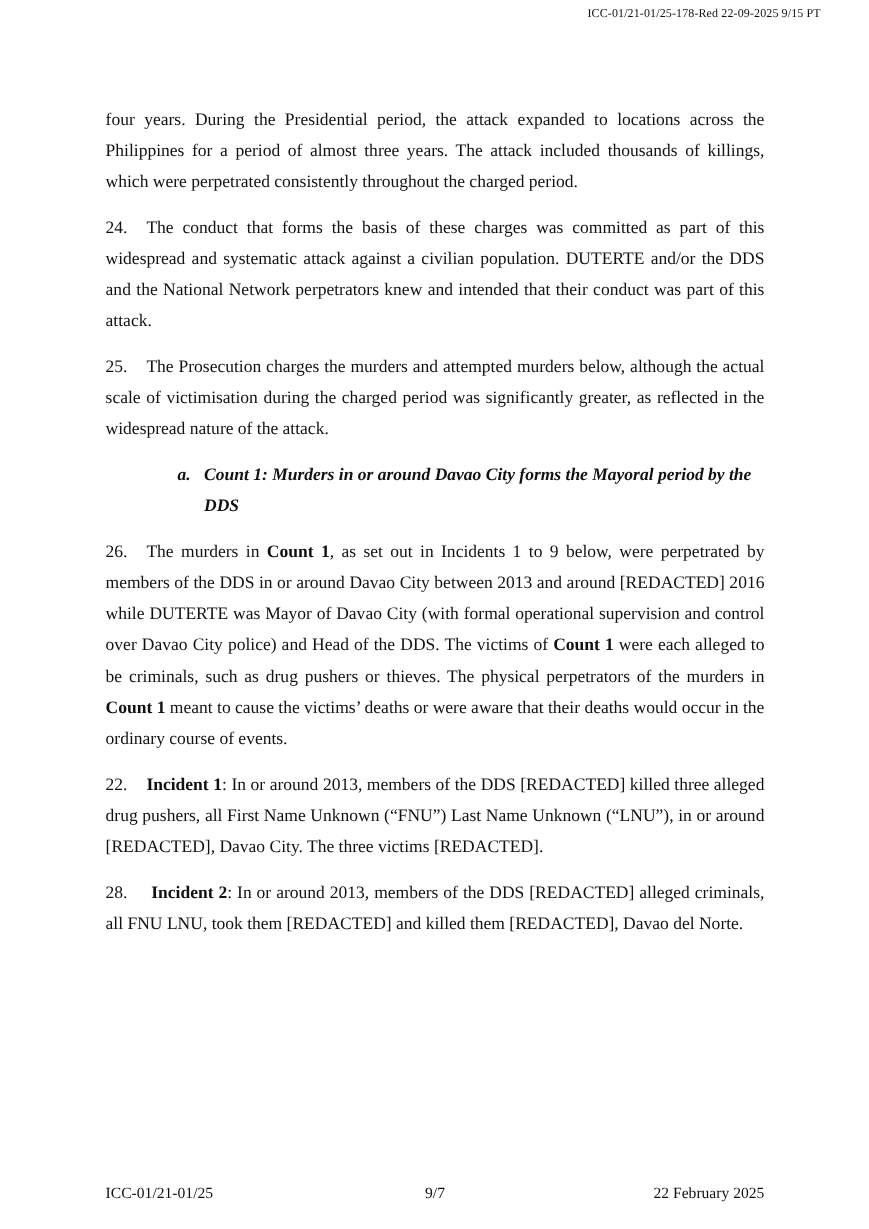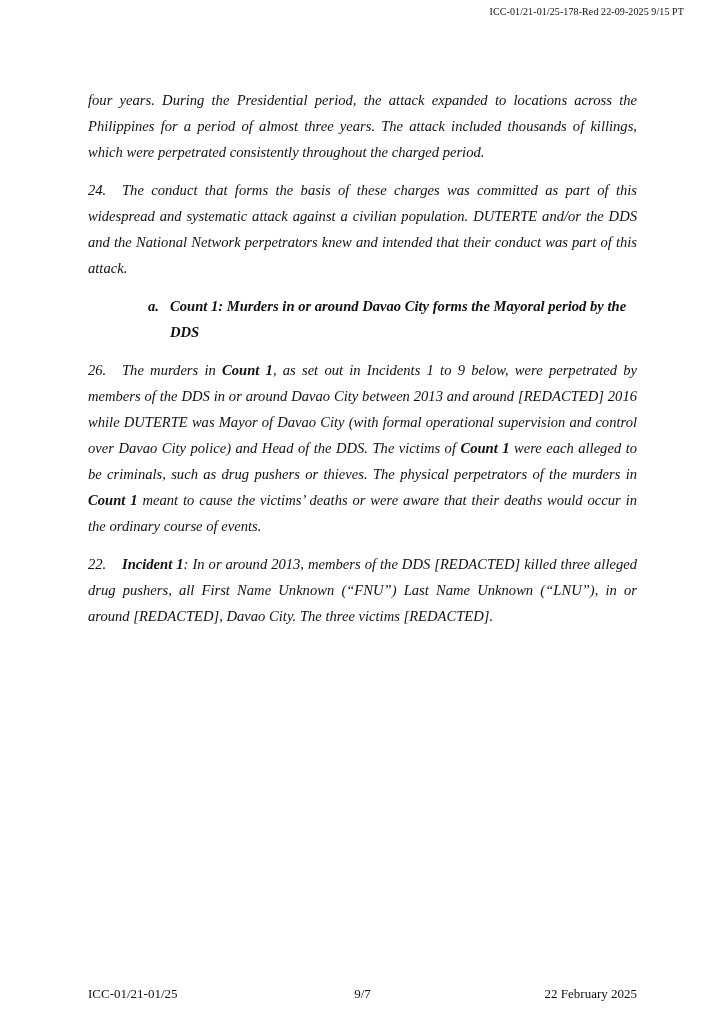--- a/index.html
+++ b/index.html
@@ -8,21 +8,21 @@
       font-family: "Liberation Serif", serif; color: #111111;
     }
     .stamp {
       position: absolute; top: 6px; right: 40px;
       font-size: 10px; letter-spacing: 0.1px;
     }
     .content {
       position: absolute; left: 88px; top: 87px; width: 549px;
       font-size: 14.6px; line-height: 26px; text-align: justify;
     }
-    .para { margin: 0 0 12px 0; font-style: italic; }
+    .para { margin: 0 0 12px 0; }
     .para .num { display: inline-block; min-width: 34px; }
     .first-para { margin-bottom: 12px; }
     .section-heading {
       margin: 0 0 12px 16px; font-weight: bold; font-size: 14.6px;
     }
     .section-heading .letter { display: inline-block; width: 22px; }
     .subheading {
       margin: 0 0 12px 60px; font-weight: bold; font-style: italic;
       display: flex; text-align: left;
     }
@@ -42,33 +42,39 @@
 
 <div class="content">
   <p class="para first-para">four years. During the Presidential period, the attack expanded to locations across the Philippines for a period of almost three years. The attack included thousands of killings, which were perpetrated consistently throughout the charged period.</p>
 
 
   <p class="para">
     <span class="num">24.</span><span>The conduct that forms the basis of these charges was committed as part of this widespread and systematic attack against a civilian population. DUTERTE and/or the DDS and the National Network perpetrators knew and intended that their conduct was part of this attack.</span>
   </p>
 
 
+  <p class="para">
+    <span class="num">25.</span><span>The Prosecution charges the murders and attempted murders below, although the actual scale of victimisation during the charged period was significantly greater, as reflected in the widespread nature of the attack.</span>
+  </p>
 
   <div class="subheading">
     <span class="letter">a.</span>
     <span>Count 1: Murders in or around Davao City forms the Mayoral period by the DDS</span>
   </div>
 
   <p class="para">
     <span class="num">26.</span><span>The murders in </span><b>Count 1</b><span>, as set out in Incidents 1 to 9 below, were perpetrated by members of the DDS in or around Davao City between 2013 and around [REDACTED] 2016 while DUTERTE was Mayor of Davao City (with formal operational supervision and control over Davao City police) and Head of the DDS. The victims of </span><b>Count 1</b><span> were each alleged to be criminals, such as drug pushers or thieves. The physical perpetrators of the murders in </span><b>Count 1</b><span> meant to cause the victims’ deaths or were aware that their deaths would occur in the ordinary course of events.</span>
   </p>
 
   <p class="para">
     <span class="num">22.</span><b>Incident 1</b><span>: In or around 2013, members of the DDS [REDACTED] killed three alleged drug pushers, all First Name Unknown (“FNU”) Last Name Unknown (“LNU”), in or around [REDACTED], Davao City. The three victims [REDACTED].</span>
   </p>
 
+  <p class="para">
+    <span class="num" style="min-width:38px">28.</span><b>Incident 2</b><span>: In or around 2013, members of the DDS [REDACTED] alleged criminals, all FNU LNU, took them [REDACTED] and killed them [REDACTED], Davao del Norte.</span>
+  </p>
 </div>
 
 <div class="footer">
   <span class="left">ICC-01/21-01/25</span>
   <span class="center">9/7</span>
   <span class="right">22 February 2025</span>
 </div>
 
 </body></html>

